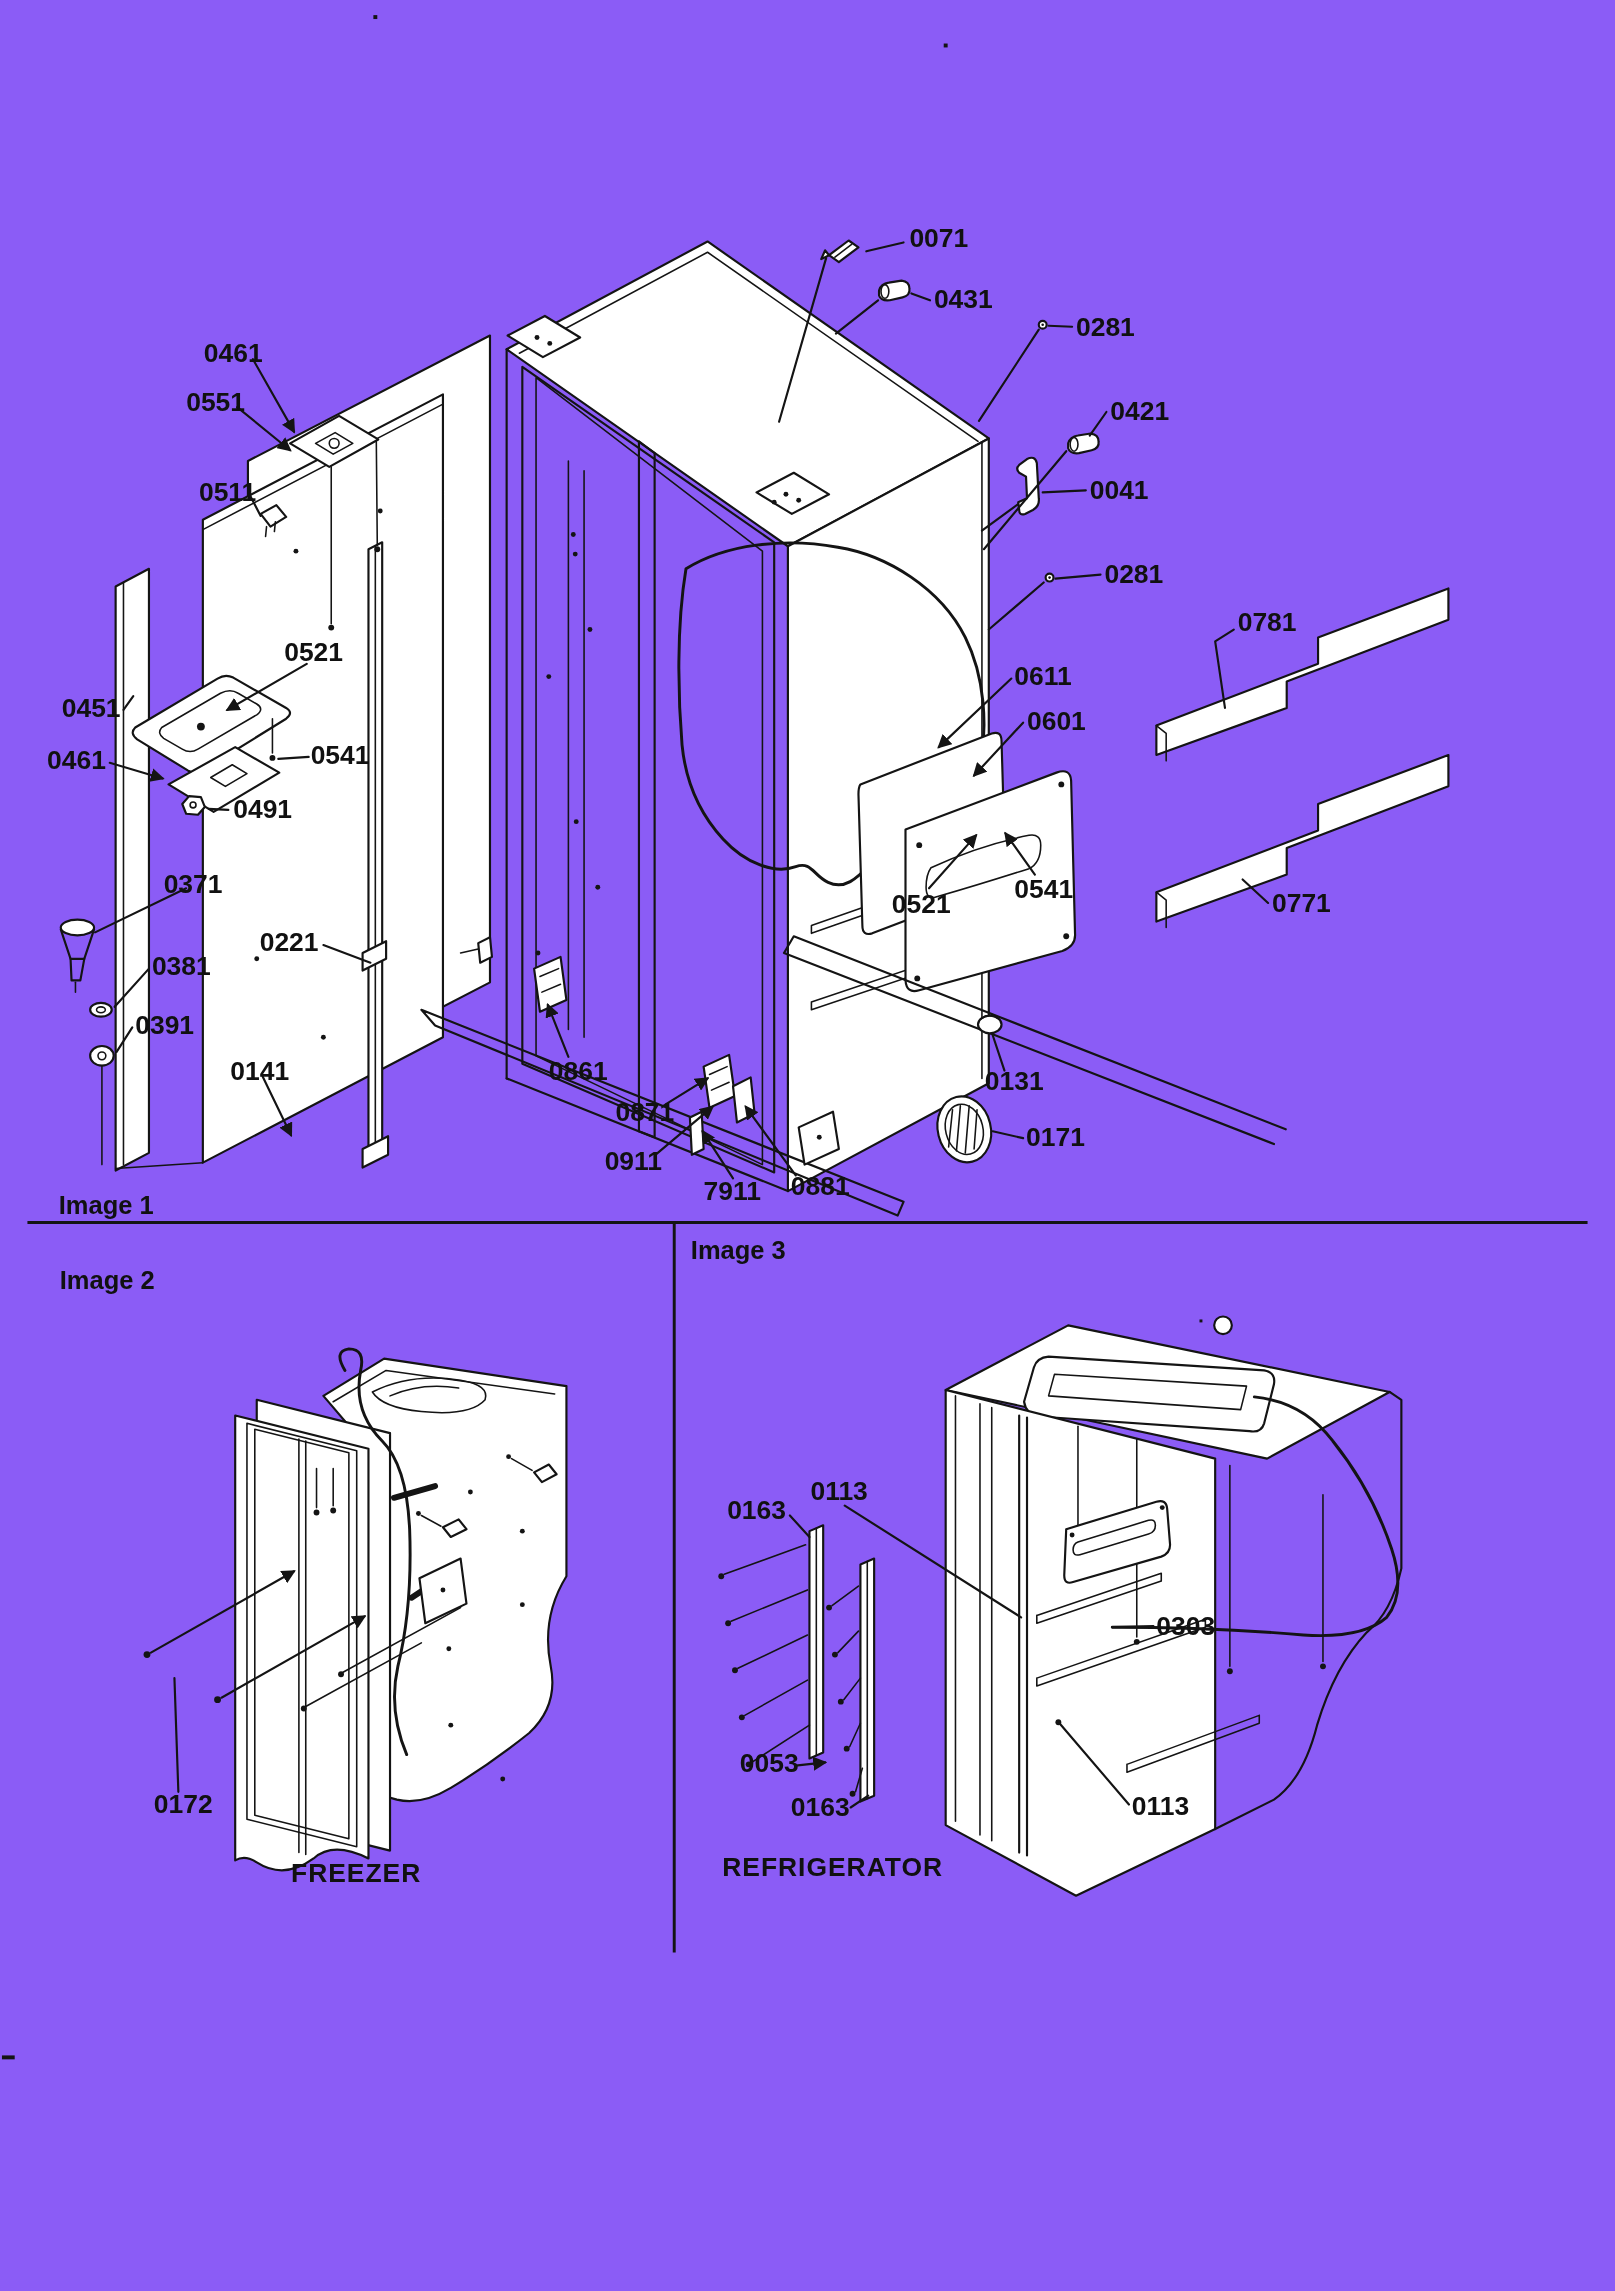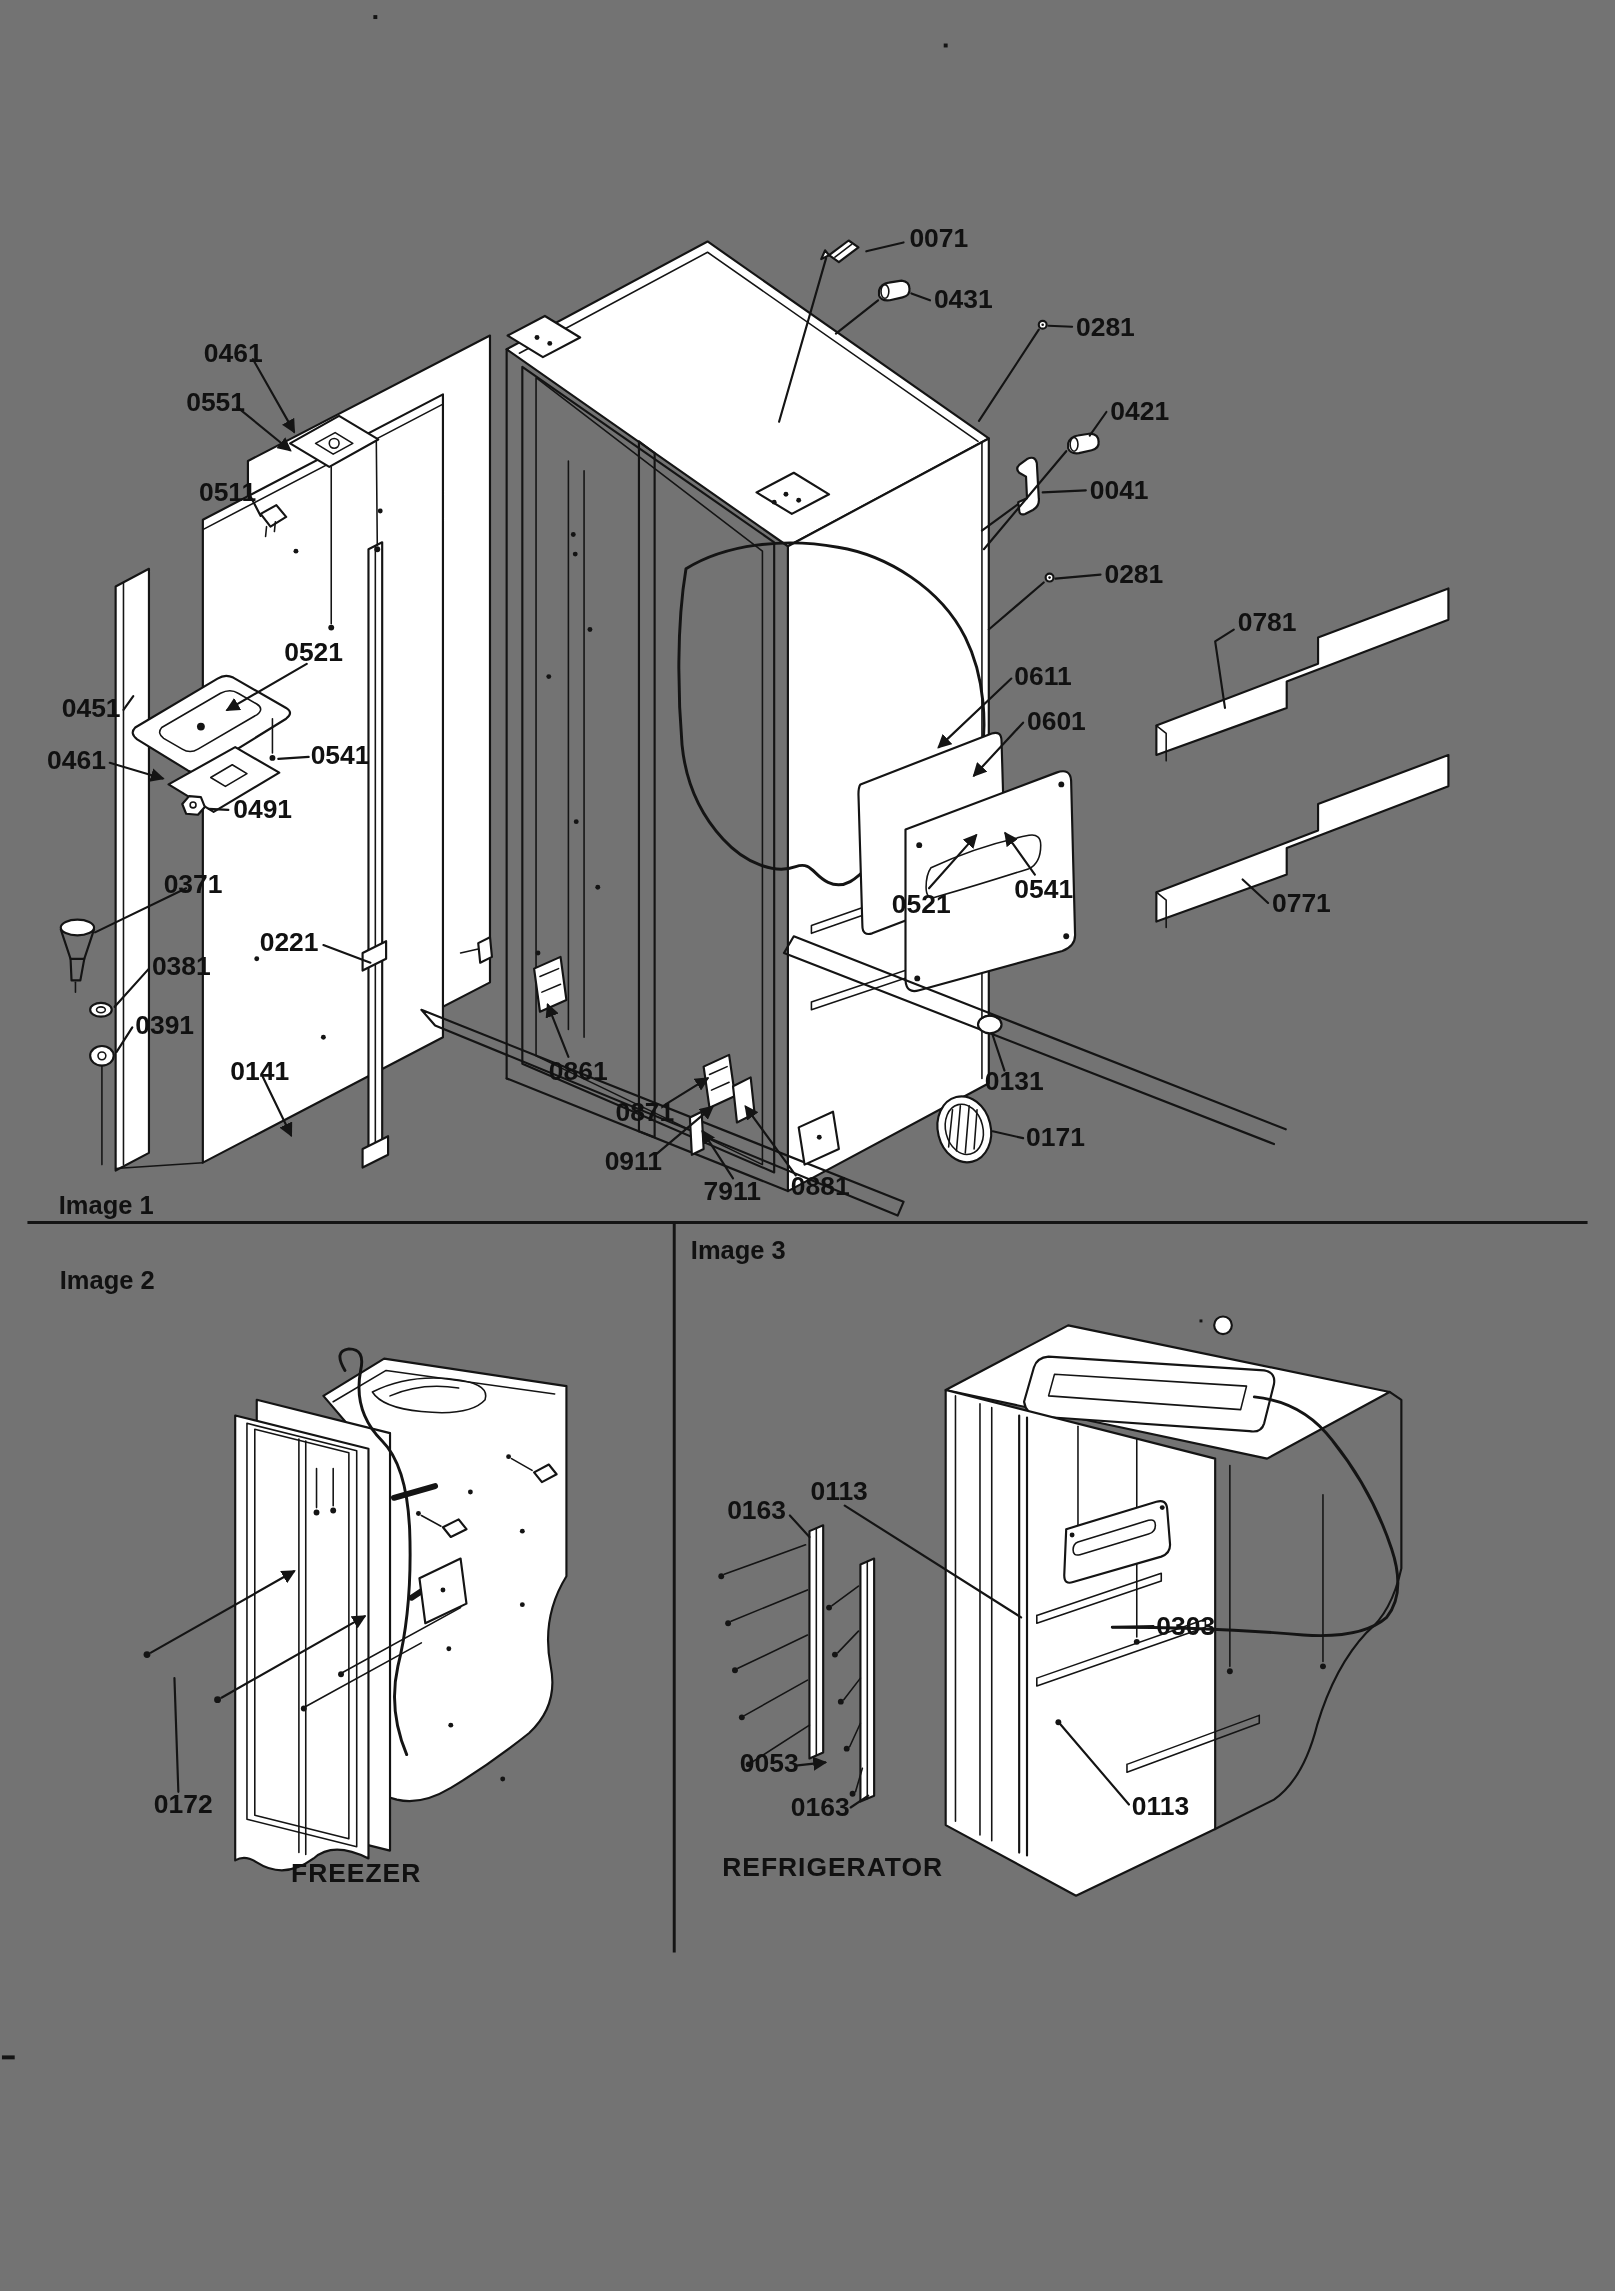--- a/index.html
+++ b/index.html
@@ -1,16 +1,16 @@
 <!DOCTYPE html>
 <html><head>
 <meta charset="utf-8">
 <style>
   html,body{margin:0;padding:0;background:#888;}
-  .page{position:relative;width:1615px;height:2292px;background:#737373;margin:0 auto;
+  .page{position:relative;width:1615px;height:2292px;background:#8b5cf6;margin:0 auto;
         font-family:"Liberation Sans", sans-serif;}
   svg{position:absolute;left:0;top:0;}
   .ln{fill:none;stroke:#141414;stroke-width:2.2;stroke-linecap:round;stroke-linejoin:round;}
   .lnthin{fill:none;stroke:#141414;stroke-width:1.6;stroke-linecap:round;stroke-linejoin:round;}
   .lnfat{fill:none;stroke:#141414;stroke-width:3;stroke-linecap:round;stroke-linejoin:round;}
   .pipe{fill:none;stroke:#141414;stroke-width:6;stroke-linecap:round;}
   .fw{fill:#ffffff;stroke:#141414;stroke-width:2.2;stroke-linejoin:round;}
   .dot{fill:#141414;stroke:none;}
   .lbl{font:bold 27px "Liberation Sans", sans-serif;fill:#111;}
   .sec{font:bold 26px "Liberation Sans", sans-serif;fill:#111;}

